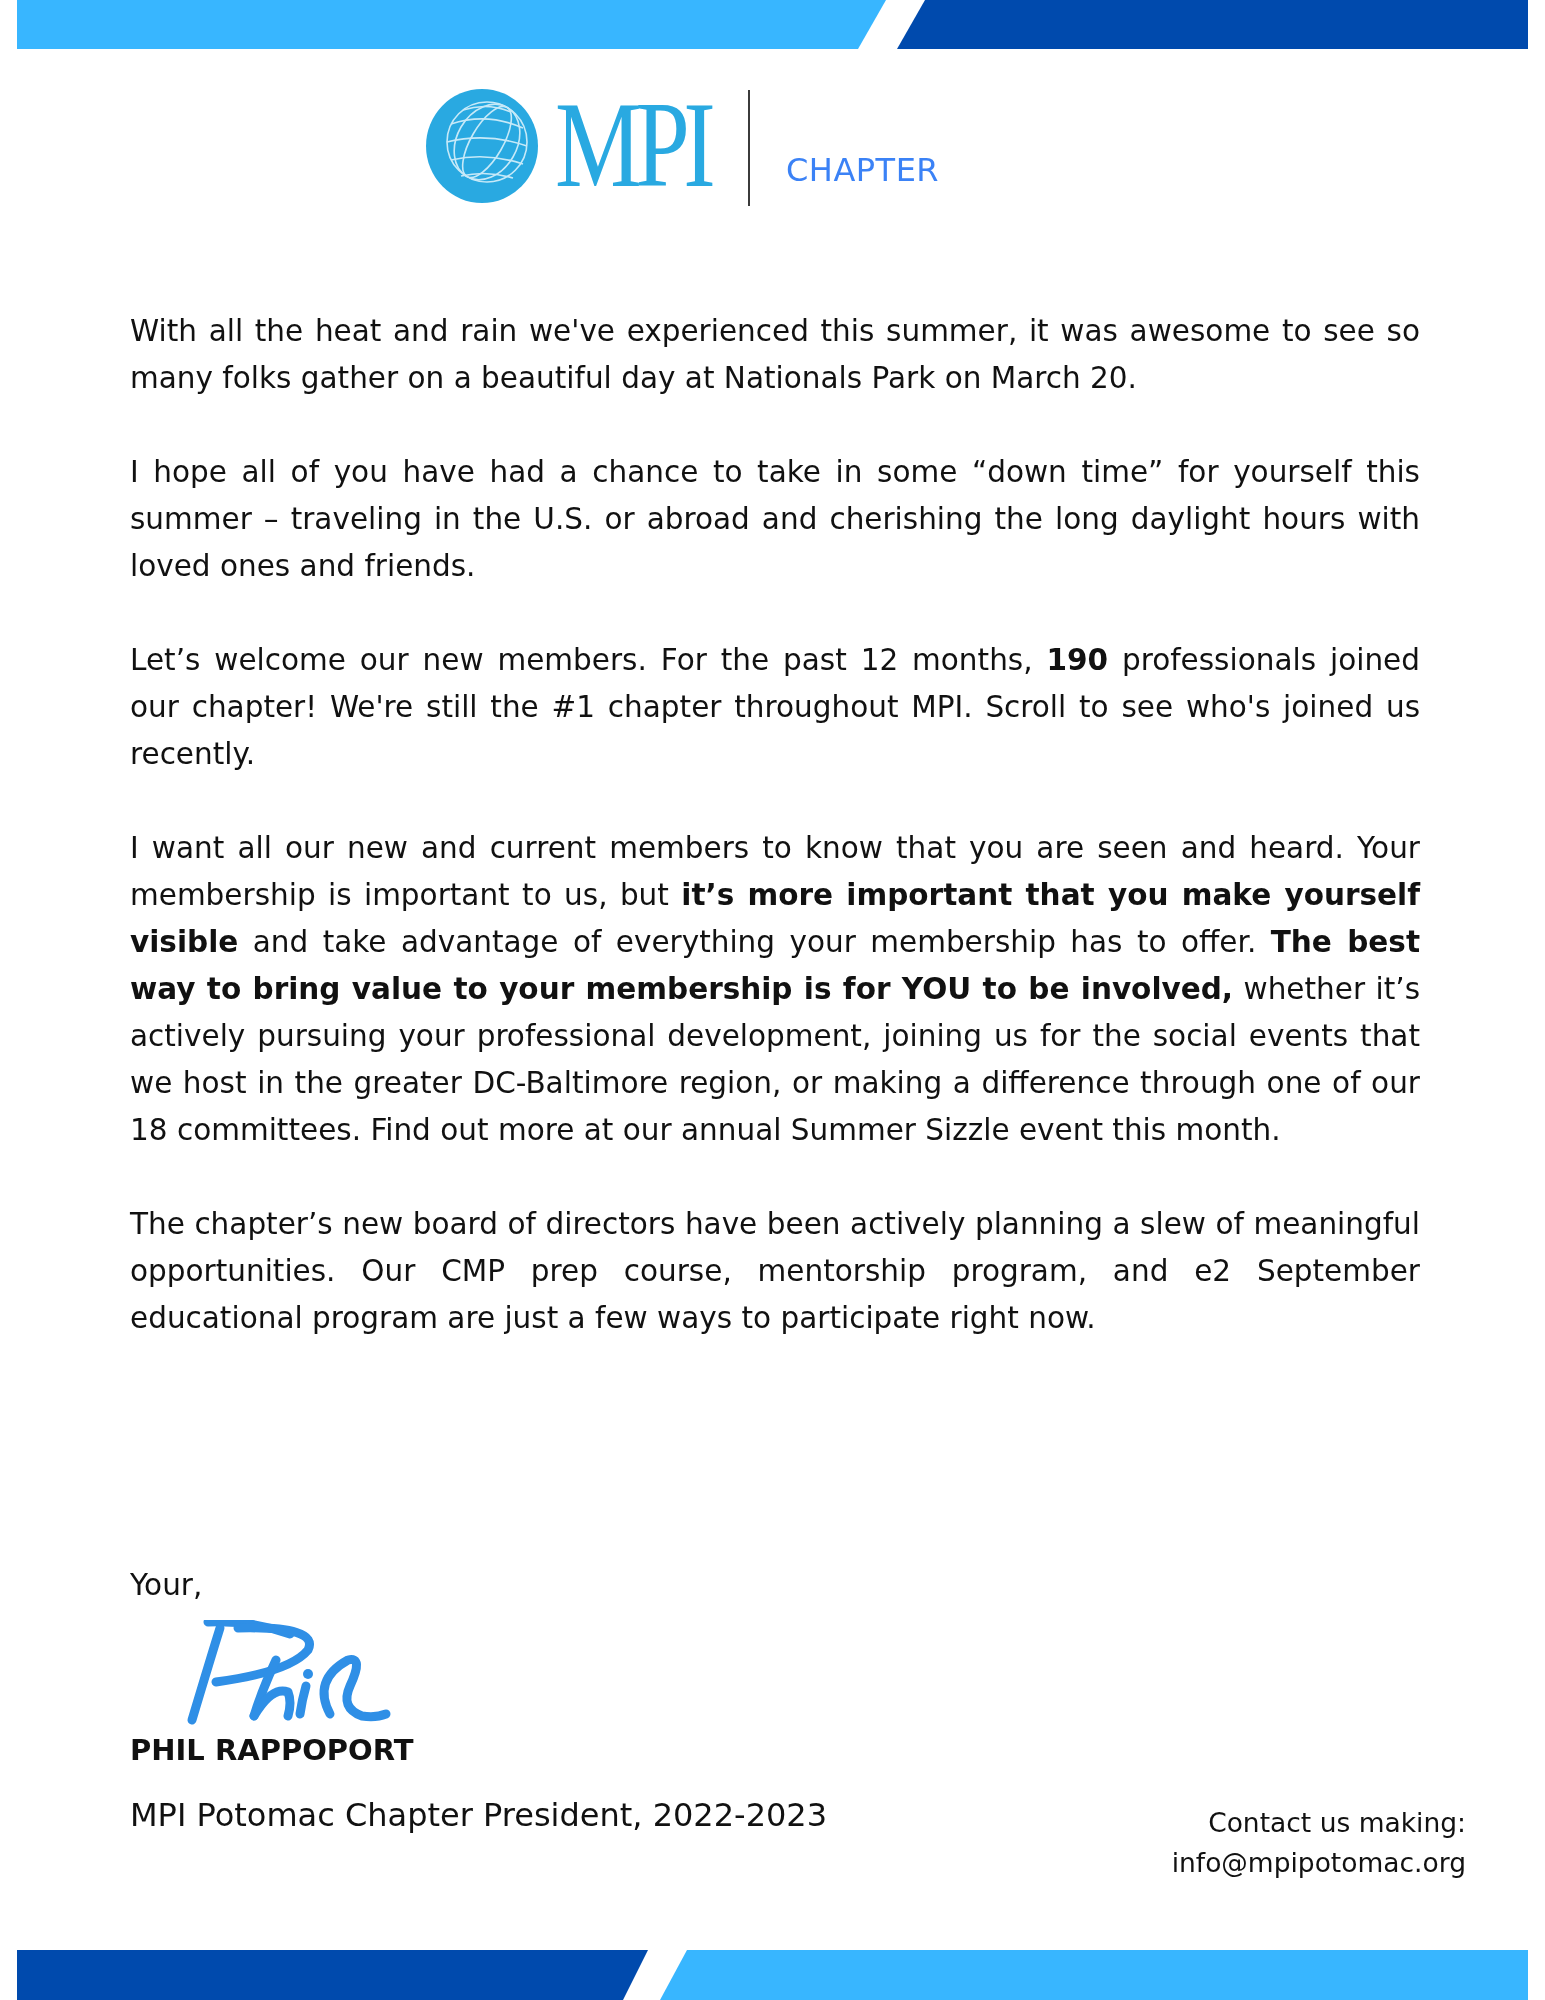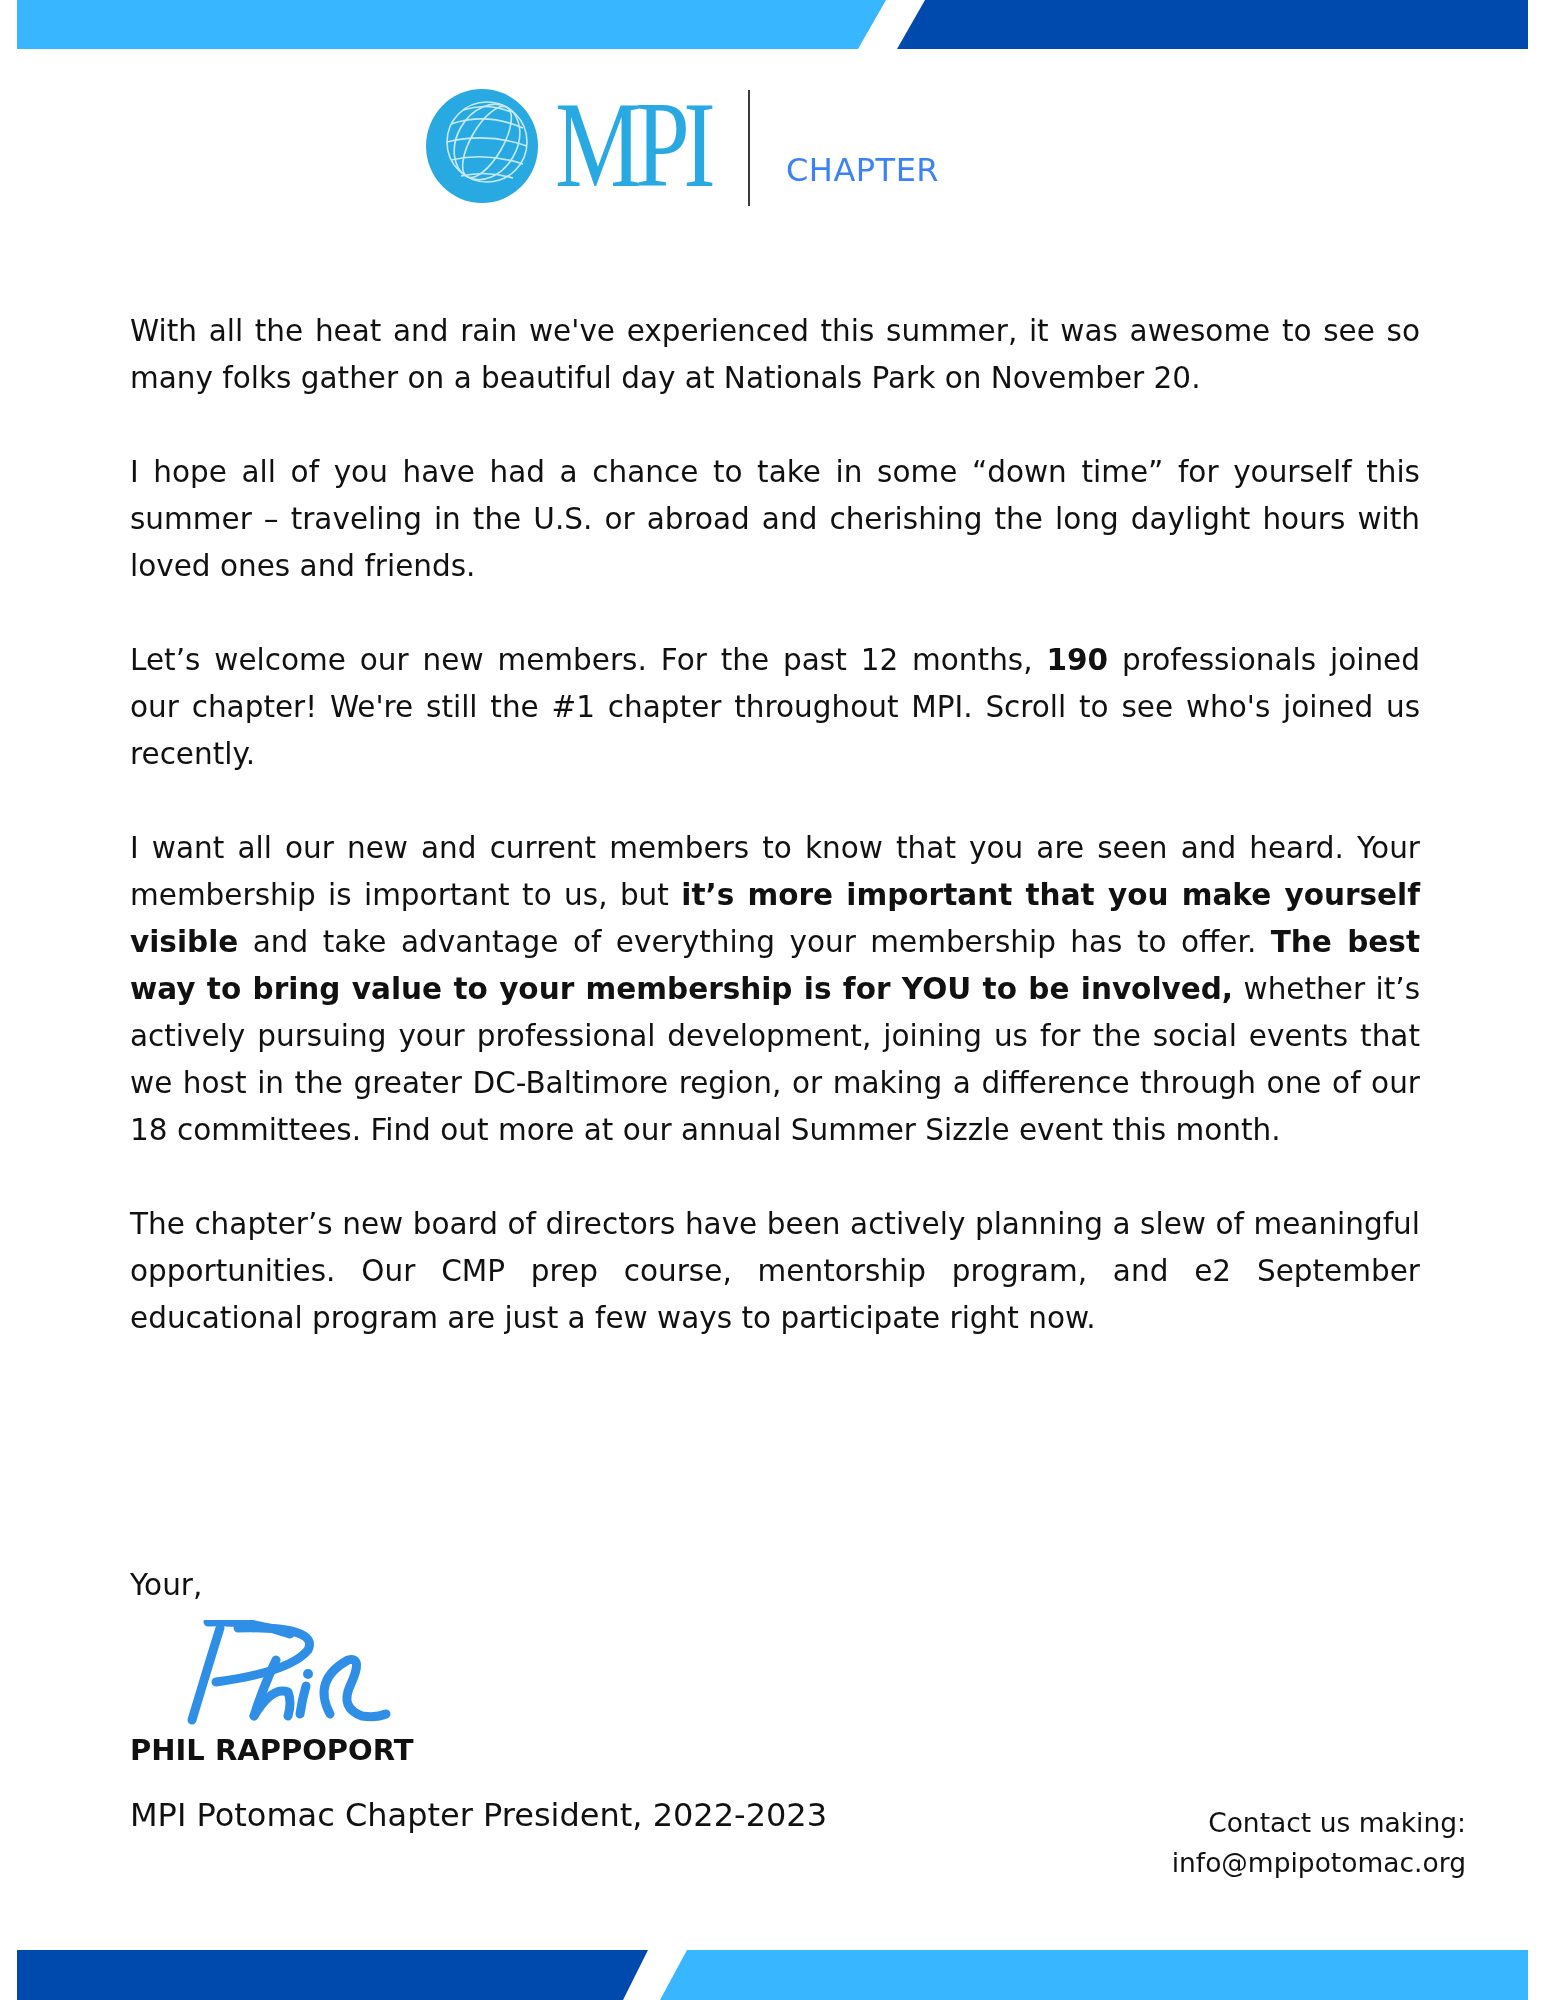--- a/index.html
+++ b/index.html
@@ -71,21 +71,21 @@
       <path d="M38 22 Q62 14 86 24"></path>
     </g>
   </svg>
   <span class="mpi-word" style="color:#29A9E1;">MPI</span>
   <div class="logo-divider"></div>
   <span class="chapter">CHAPTER</span>
 </div>
 
 <div class="letter">
   <div id="paragraphs">
-      <p><span>With all the heat and rain we've experienced this summer, it was awesome to see so many folks gather on a beautiful day at Nationals Park on November 20.</span></p>
+      <p><span>With all the heat and rain we've experienced this summer, it was awesome to see so many folks gather on a beautiful day at Nationals Park on March 20.</span></p>
       <p><span>I hope all of you have had a chance to take in some “down time” for yourself this summer – traveling in the U.S. or abroad and cherishing the long daylight hours with loved ones and friends.</span></p>
       <p><span>Let’s welcome our new members. For the past 12 months, </span><b>190</b><span> professionals joined our chapter! We're still the #1 chapter throughout MPI. Scroll to see who's joined us recently.</span></p>
       <p><span>I want all our new and current members to know that you are seen and heard. Your membership is important to us, but </span><b>it’s more important that you make yourself visible</b><span> and take advantage of everything your membership has to offer. </span><b>The best way to bring value to your membership is for YOU to be involved,</b><span> whether it’s actively pursuing your professional development, joining us for the social events that we host in the greater DC-Baltimore region, or making a difference through one of our 18 committees. Find out more at our annual Summer Sizzle event this month.</span></p>
       <p><span>The chapter’s new board of directors have been actively planning a slew of meaningful opportunities. Our CMP prep course, mentorship program, and e2 September educational program are just a few ways to participate right now.</span></p>
     </div>
 </div>
 
 <div class="closing">Your,</div>
 
 <svg class="signature" viewBox="0 0 220 110">

